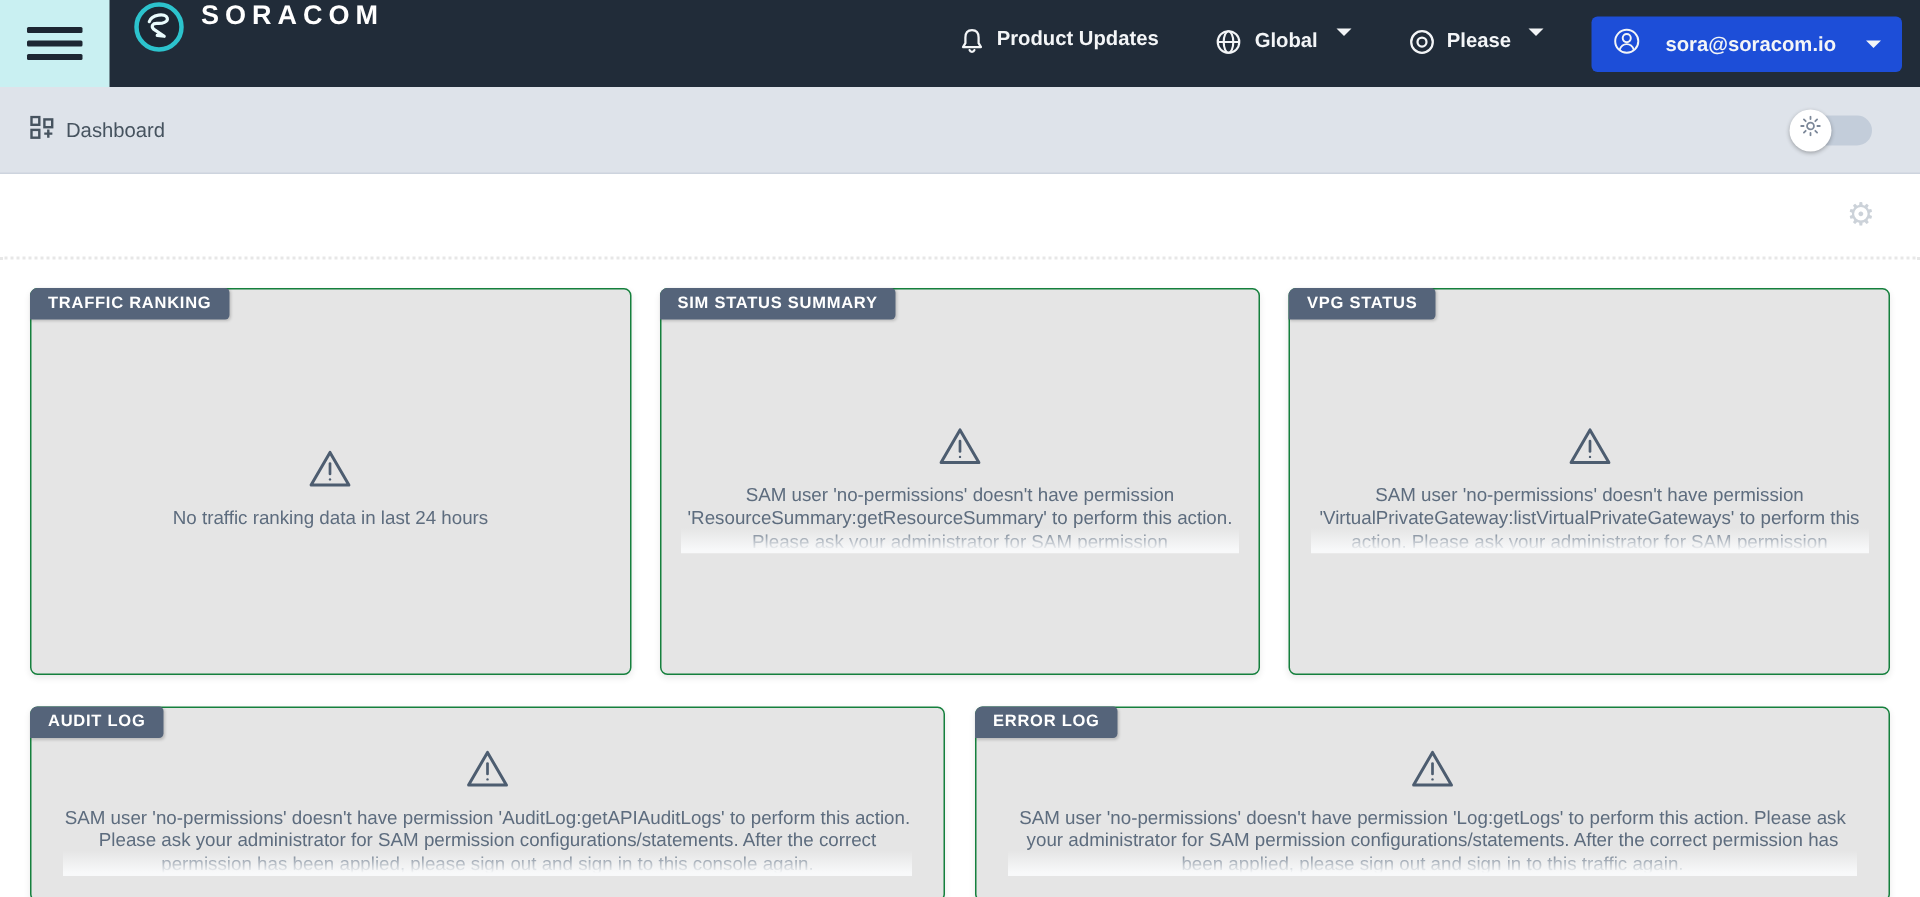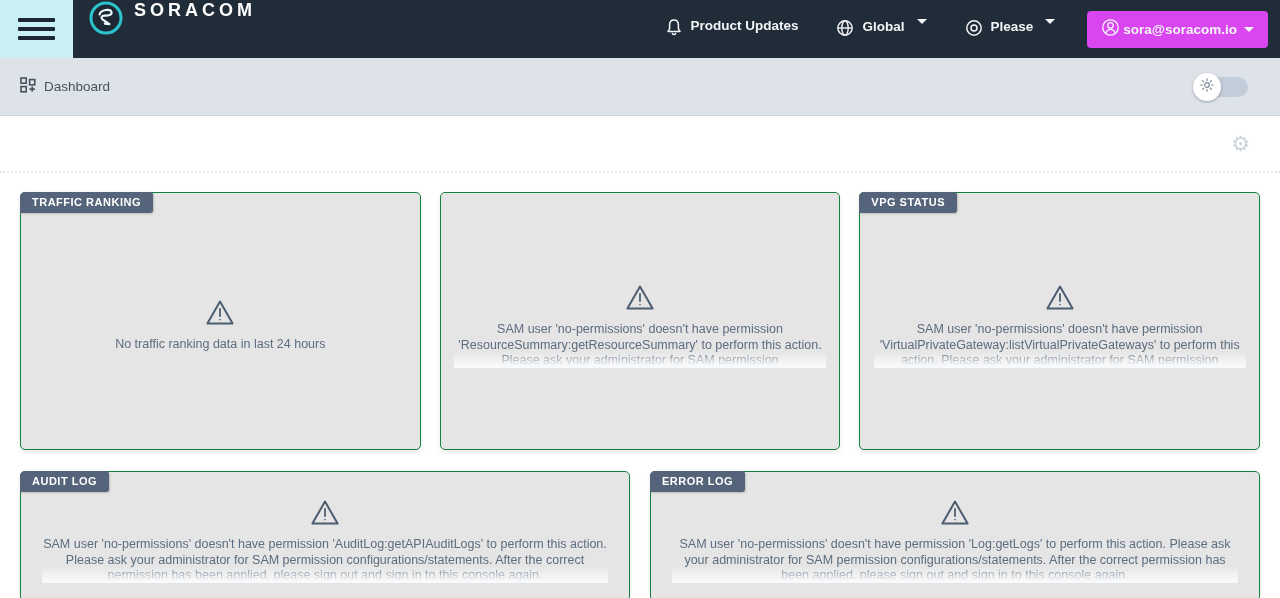--- a/index.html
+++ b/index.html
@@ -68,25 +68,25 @@
     width:0; height:0;
     border-left:5px solid transparent;
     border-right:5px solid transparent;
     border-top:5px solid #f3f5f7;
     margin-left:4px;
   }
   .account-pill {
     align-self:center;
     margin:0 12px 0 32px;
     height:37px;
-    background:#d946ef;
+    background:#1d4ed8;
     border-radius:4px;
     display:flex;
     align-items:center;
-    gap:3px;
+    gap:16px;
     padding:0 14px;
     color:#f3f5f7;
     font-size:13.5px;
     font-weight:bold;
     cursor:pointer;
     white-space:nowrap;
   }
 
   
   .breadcrumb-bar {
@@ -333,20 +333,21 @@
             <path d="M15 2.6 L27.6 24.4 H2.4 Z"></path>
             <line x1="15" y1="10" x2="15" y2="17" stroke-linecap="round" stroke-width="1.8"></line>
             <circle cx="15" cy="20.6" r="0.8" fill="#4d5d70" stroke="none"></circle>
           </svg>
         </span>
         <div class="panel-msg msg-narrow">No traffic ranking data in last 24 hours</div>
       </div>
     </div>
 
     <div class="panel">
+      <div class="panel-badge">SIM STATUS SUMMARY</div>
       <div class="panel-body">
         <span class="warn-icon">
           <svg width="30" height="27" viewBox="0 0 30 27" fill="none" stroke="#4d5d70" stroke-width="2" stroke-linejoin="round">
             <path d="M15 2.6 L27.6 24.4 H2.4 Z"></path>
             <line x1="15" y1="10" x2="15" y2="17" stroke-linecap="round" stroke-width="1.8"></line>
             <circle cx="15" cy="20.6" r="0.8" fill="#4d5d70" stroke="none"></circle>
           </svg>
         </span>
         <div class="panel-msg msg-narrow msg-clip">SAM user 'no-permissions' doesn't have permission 'ResourceSummary:getResourceSummary' to perform this action. Please ask your administrator for SAM permission configurations/statements. After the correct permission has been applied, please sign out and sign in to this console again.</div>
       </div>
@@ -387,18 +388,18 @@
     <div class="panel">
       <div class="panel-badge">ERROR LOG</div>
       <div class="panel-body">
         <span class="warn-icon">
           <svg width="30" height="27" viewBox="0 0 30 27" fill="none" stroke="#4d5d70" stroke-width="2" stroke-linejoin="round">
             <path d="M15 2.6 L27.6 24.4 H2.4 Z"></path>
             <line x1="15" y1="10" x2="15" y2="17" stroke-linecap="round" stroke-width="1.8"></line>
             <circle cx="15" cy="20.6" r="0.8" fill="#4d5d70" stroke="none"></circle>
           </svg>
         </span>
-        <div class="panel-msg msg-wide msg-clip">SAM user 'no-permissions' doesn't have permission 'Log:getLogs' to perform this action. Please ask your administrator for SAM permission configurations/statements. After the correct permission has been applied, please sign out and sign in to this console again.</div>
+        <div class="panel-msg msg-wide msg-clip">SAM user 'no-permissions' doesn't have permission 'Log:getLogs' to perform this action. Please ask your administrator for SAM permission configurations/statements. After the correct permission has been applied, please sign out and sign in to this traffic again.</div>
       </div>
     </div>
 
   </section>
 </main>
 
 </body></html>

